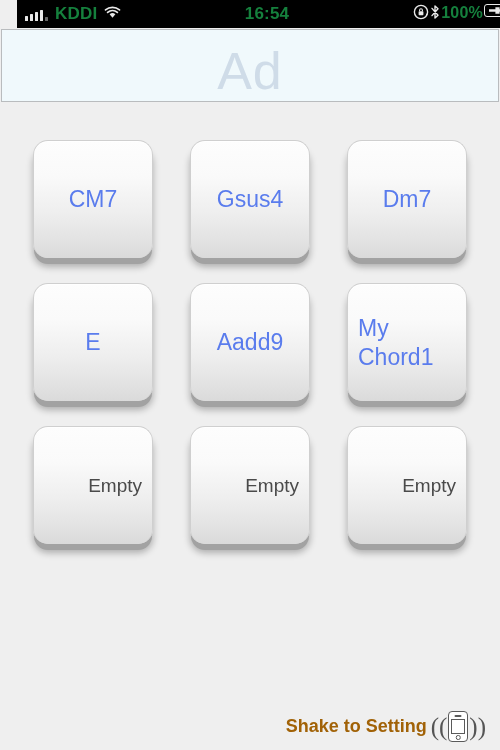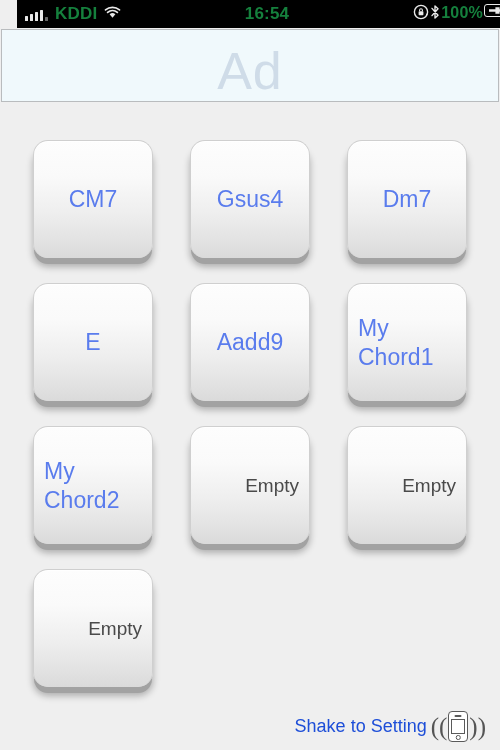--- a/index.html
+++ b/index.html
@@ -103,21 +103,21 @@
   }
 
   
   .footer {
     position:absolute; left:0; bottom:8px;
     width:500px;
     display:flex; align-items:center; justify-content:flex-end;
     padding-right:14px;
     gap:4px;
   }
-  .footer-text { font-size:18px; color:#1d4ed8; }
+  .footer-text { font-size:18px; color:#a16207;font-weight:bold; }
   .shake-ic { display:flex; align-items:center; gap:1px; }
   .shake-ic .wave { font-size:25px; color:#555; line-height:1; font-family:"Liberation Serif", serif; }
   .phone {
     position:relative;
     width:20px; height:31px;
     border:1.6px solid #5a5a5a;
     border-radius:4px;
     background:#fff;
   }
   .phone .spk {
@@ -200,23 +200,20 @@
       </div>
       <div class="chordbtn">
         <span class="lbl">E</span>
       </div>
       <div class="chordbtn">
         <span class="lbl">Aadd9</span>
       </div>
       <div class="chordbtn wrap">
         <span class="lbl">My Chord1</span>
       </div>
-      <div class="chordbtn wrap">
-        <span class="lbl">My Chord2</span>
-      </div>
       <div class="chordbtn empty">
         <span class="lbl">Empty</span>
       </div>
       <div class="chordbtn empty">
         <span class="lbl">Empty</span>
       </div>
       <div class="chordbtn empty">
         <span class="lbl">Empty</span>
       </div>
     </div>

